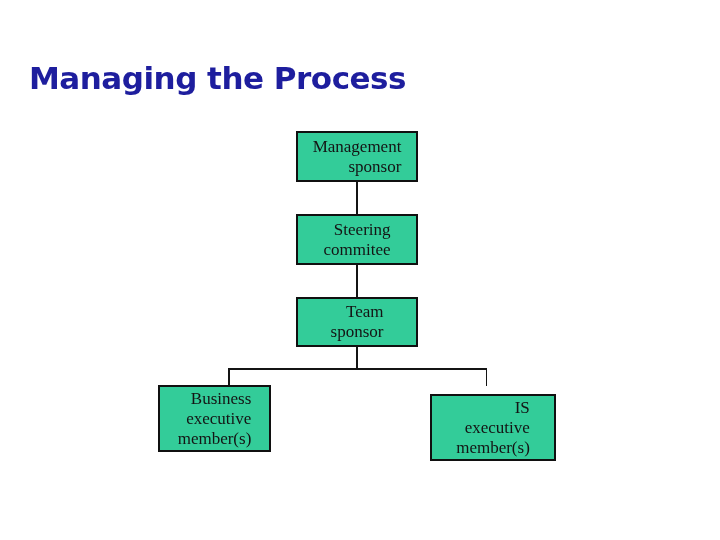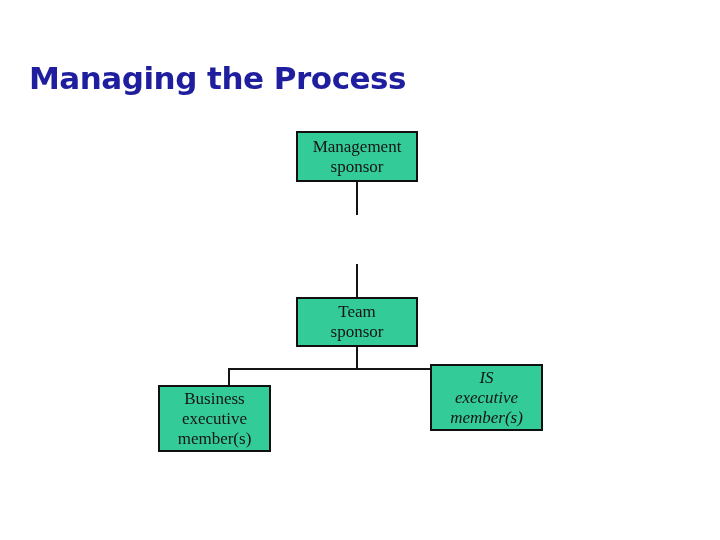--- a/index.html
+++ b/index.html
@@ -30,34 +30,34 @@
     color: #1e1e9e;
   }
   .node {
     position: absolute;
     box-sizing: border-box;
     background: #33cc99;
     border: 2px solid #101010;
     display: flex;
     align-items: center;
     justify-content: center;
-    text-align: center;
+    text-align: right;
     font-family: "Liberation Serif", "DejaVu Serif", serif;
     font-size: 17px;
     line-height: 20px;
     color: #141414;
   }
   .node .label {
     white-space: pre-line;
   }
   .node-a { left: 296px; top: 131px; width: 122px; height: 51px; }
   .node-b { left: 296px; top: 214px; width: 122px; height: 51px; }
   .node-c { left: 296px; top: 297px; width: 122px; height: 50px; }
   .node-d { left: 158px; top: 385px; width: 113px; height: 67px; }
-  .node-e { left: 430px; top: 364px; width: 113px; height: 67px; font-style: italic; }
+  .node-e { left: 430px; top: 394px; width: 126px; height: 67px; }
   .connector {
     position: absolute;
     background: #141414;
   }
   .conn-v1 { left: 356px; top: 181px; width: 1.5px; height: 34px; }
   .conn-v2 { left: 356px; top: 264px; width: 1.5px; height: 34px; }
   .conn-v3 { left: 356px; top: 346px; width: 1.5px; height: 23px; }
   .conn-h  { left: 228px; top: 368px; width: 259px; height: 1.5px; }
   .conn-vl { left: 228px; top: 368px; width: 1.5px; height: 18px; }
   .conn-vr { left: 485.5px; top: 368px; width: 1.5px; height: 18px; }
@@ -74,20 +74,24 @@
   <div class="connector conn-v3"></div>
   <div class="connector conn-h"></div>
   <div class="connector conn-vl"></div>
   <div class="connector conn-vr"></div>
 
   <div class="node node-a">
     <span class="label">Management
 sponsor</span>
   </div>
 
+  <div class="node node-b">
+    <span class="label">Steering
+commitee</span>
+  </div>
 
   <div class="node node-c">
     <span class="label">Team
 sponsor</span>
   </div>
 
   <div class="node node-d">
     <span class="label">Business
 executive
 member(s)</span>

